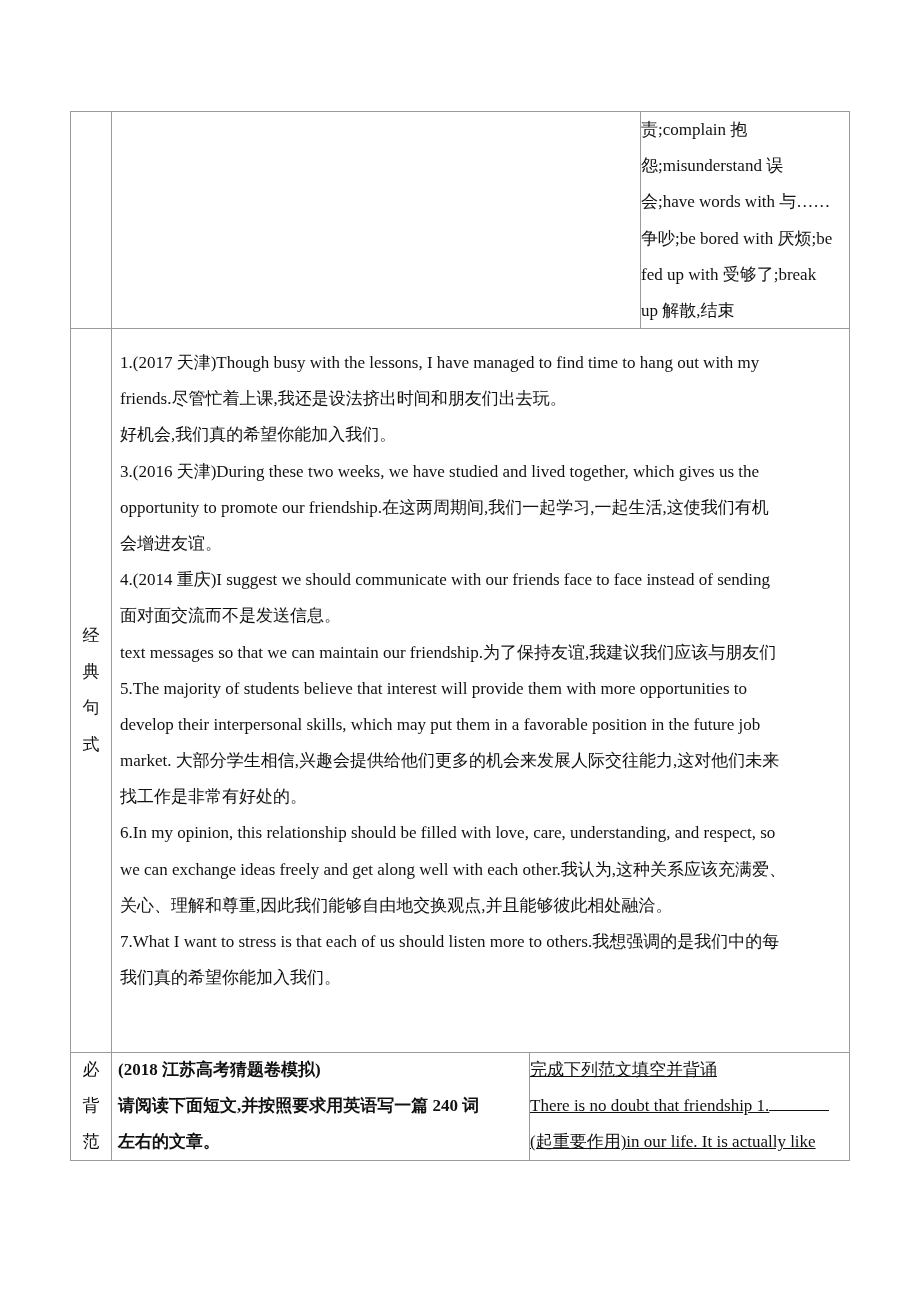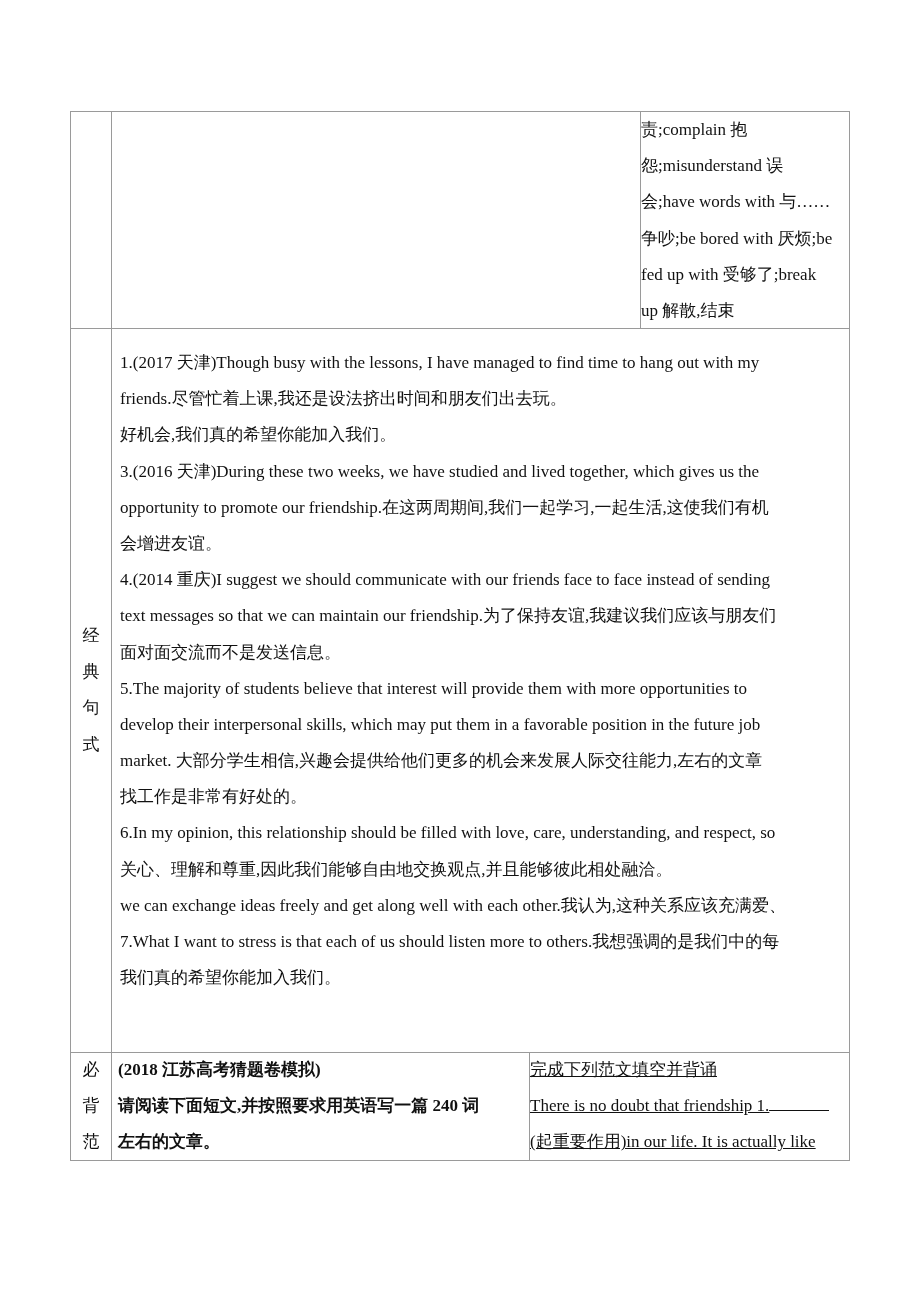--- a/index.html
+++ b/index.html
@@ -93,29 +93,29 @@
   </div>
 
   <div class="cell text" style="left:120px; top:329px; width:728px;margin-top:16px;">
     <span class="line">1.(2017 天津)Though busy with the lessons, I have managed to find time to hang out with my</span>
     <span class="line">friends.尽管忙着上课,我还是设法挤出时间和朋友们出去玩。</span>
     <span class="line">好机会,我们真的希望你能加入我们。</span>
     <span class="line">3.(2016 天津)During these two weeks, we have studied and lived together, which gives us the</span>
     <span class="line">opportunity to promote our friendship.在这两周期间,我们一起学习,一起生活,这使我们有机</span>
     <span class="line">会增进友谊。</span>
     <span class="line">4.(2014 重庆)I suggest we should communicate with our friends face to face instead of sending</span>
+    <span class="line">面对面交流而不是发送信息。</span>
     <span class="line">text messages so that we can maintain our friendship.为了保持友谊,我建议我们应该与朋友们</span>
-    <span class="line">面对面交流而不是发送信息。</span>
     <span class="line">5.The majority of students believe that interest will provide them with more opportunities to</span>
     <span class="line">develop their interpersonal skills, which may put them in a favorable position in the future job</span>
-    <span class="line">market. 大部分学生相信,兴趣会提供给他们更多的机会来发展人际交往能力,左右的文章</span>
+    <span class="line">market. 大部分学生相信,兴趣会提供给他们更多的机会来发展人际交往能力,这对他们未来</span>
     <span class="line">找工作是非常有好处的。</span>
     <span class="line">6.In my opinion, this relationship should be filled with love, care, understanding, and respect, so</span>
+    <span class="line">we can exchange ideas freely and get along well with each other.我认为,这种关系应该充满爱、</span>
     <span class="line">关心、理解和尊重,因此我们能够自由地交换观点,并且能够彼此相处融洽。</span>
-    <span class="line">we can exchange ideas freely and get along well with each other.我认为,这种关系应该充满爱、</span>
     <span class="line">7.What I want to stress is that each of us should listen more to others.我想强调的是我们中的每</span>
     <span class="line">我们真的希望你能加入我们。</span>
   </div>
 
   <div class="vertical-label" style="left:71px; top:1052px;">
     <span>必</span>
     <span>背</span>
     <span>范</span>
   </div>
 

